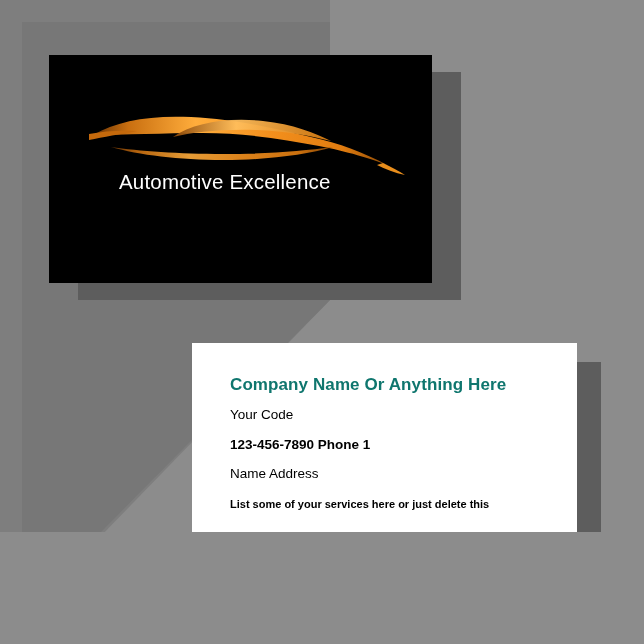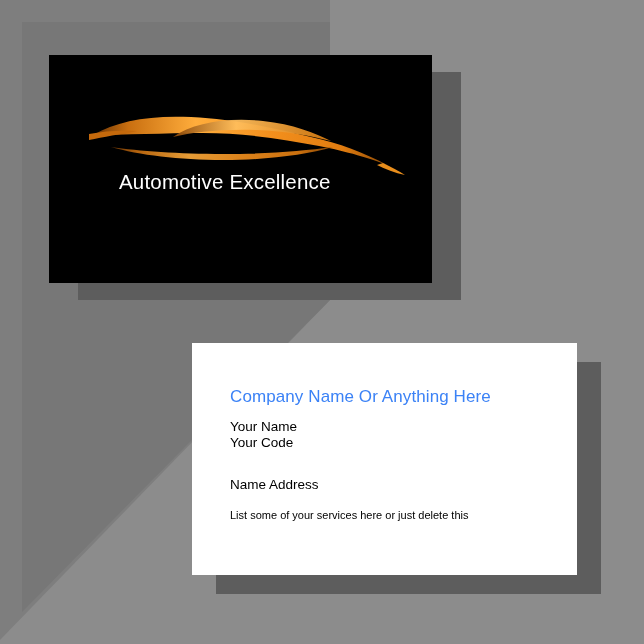--- a/index.html
+++ b/index.html
@@ -9,21 +9,21 @@
   body {
     width: 644px;
     height: 644px;
     background: #8c8c8c;
     font-family: "Liberation Sans", sans-serif;
     overflow: hidden;
   }
   #stage {
     position: relative;
     width: 644px;
-    height: 644px;
+    height: 532px;
     background: #8c8c8c;
     overflow: hidden;
   }
 
   
   .bg-wedge {
     position: absolute;
     left: 0;
     top: 0;
     width: 644px;
@@ -95,45 +95,45 @@
     overflow: hidden;
   }
   .back-inner {
     position: absolute;
     left: 38px;
     top: 32px;
     right: 14px;
   }
   .company-name {
     font-size: 17px;
-    font-weight: normal;
-    color: #3b82f6;
+    font-weight: bold;
+    color: #0f766e;
     letter-spacing: 0.1px;
     white-space: nowrap;
-    margin: 12px 0 12px 0;
+    margin: 0 0 12px 0;
   }
   .line {
     font-size: 13.5px;
     color: #000;
     line-height: 16px;
     white-space: nowrap;
   }
   .block-gap {
     height: 13px;
   }
   .line-bold {
     font-size: 13.5px;
     font-weight: bold;
     color: #000;
     line-height: 17px;
     white-space: nowrap;
   }
   .services {
     font-size: 11px;
-    font-weight: normal;
+    font-weight: bold;
     color: #000;
     white-space: nowrap;
     margin-top: 16px;
   }
 </style>
 </head>
 <body>
 
 <div id="stage">
 
@@ -174,22 +174,22 @@
         <path d="M296,56 C304,60 312,64 318,68 C308,66 298,62 290,58 Z" fill="#e98e1c"></path>
       </svg>
     </div>
     <div class="front-title">Automotive Excellence</div>
   </div>
 
   <div class="card-back-shadow"></div>
   <div class="card-back">
     <div class="back-inner">
       <div class="company-name">Company Name Or Anything Here</div>
-      <div class="line">Your Name</div>
       <div class="line">Your Code</div>
       <div class="block-gap"></div>
+      <div class="line-bold">123-456-7890 Phone 1</div>
       <div class="block-gap"></div>
       <div class="line">Name Address</div>
       <div class="services">List some of your services here or just delete this</div>
     </div>
   </div>
 
 </div>
 
 </body></html>

